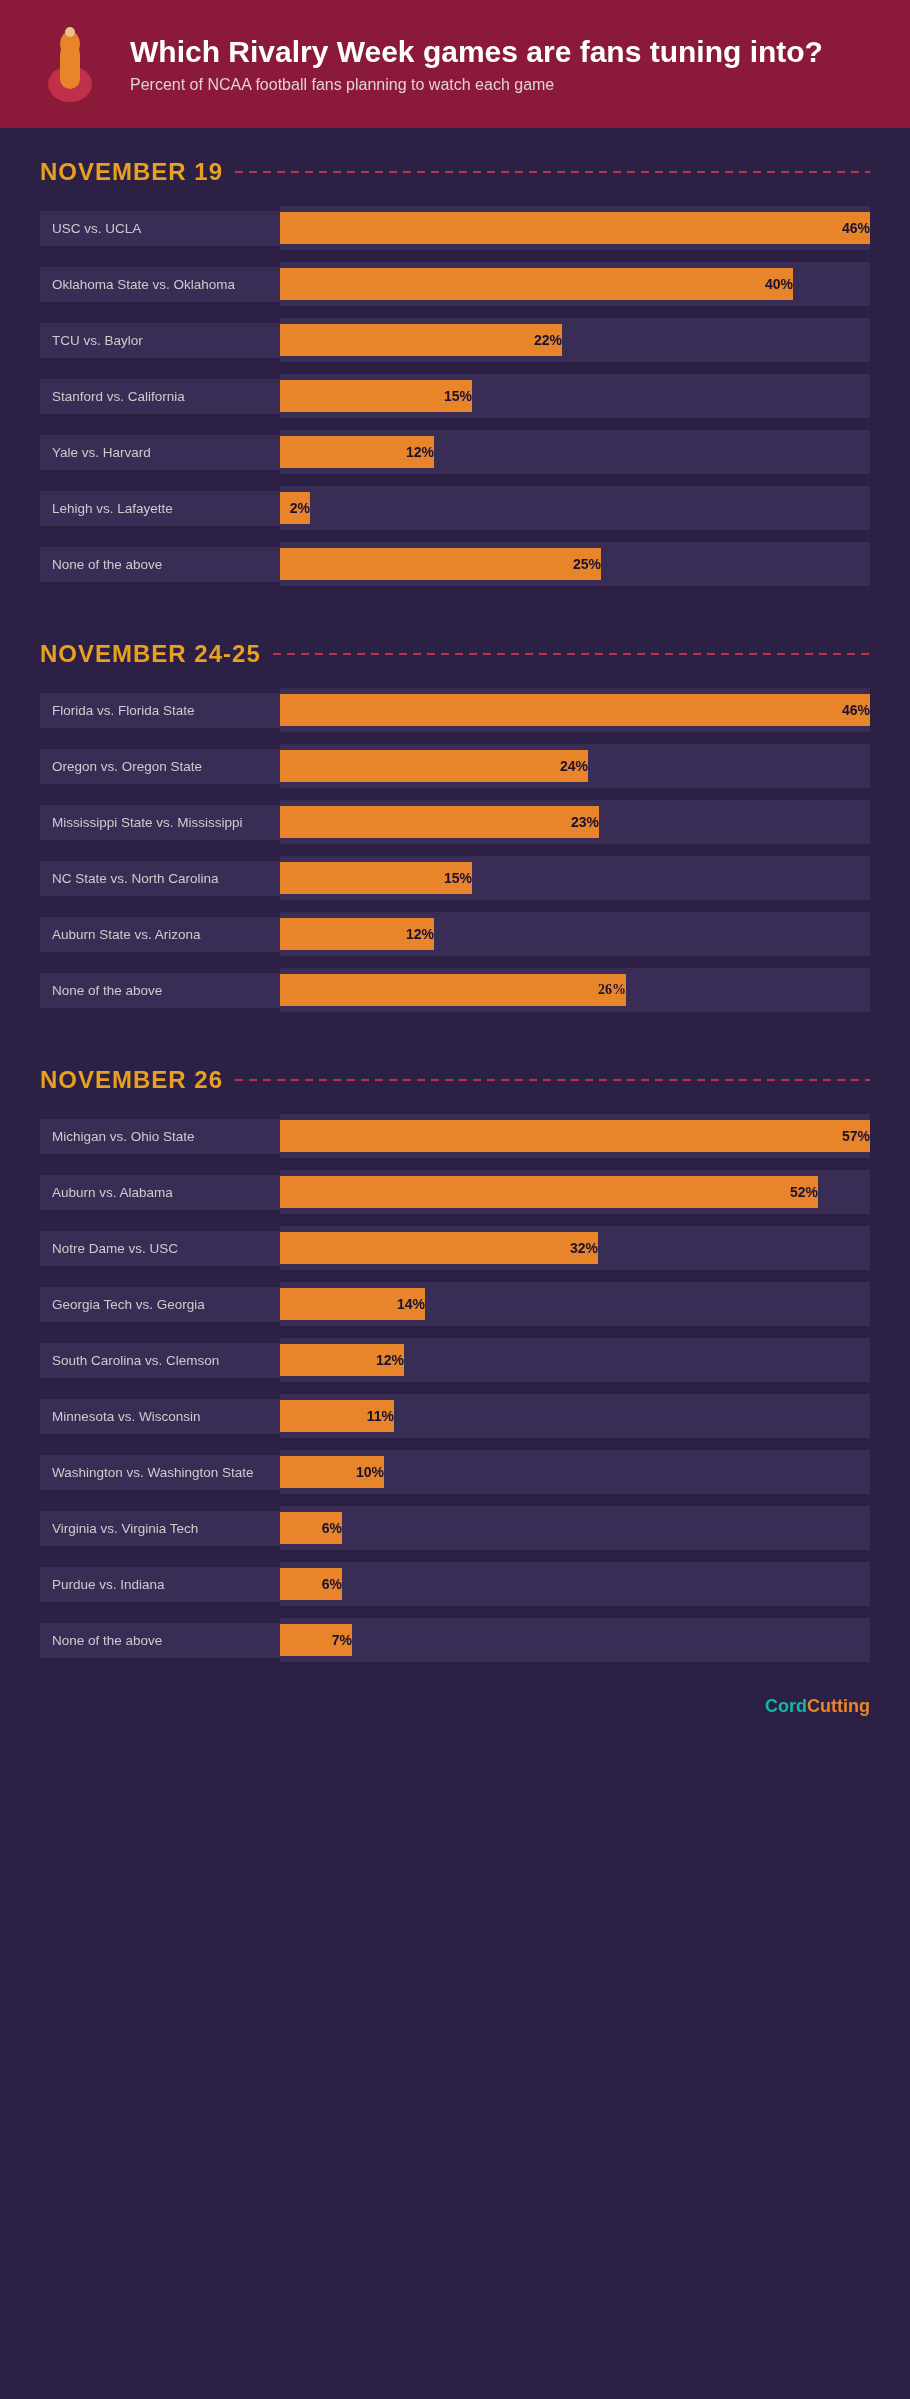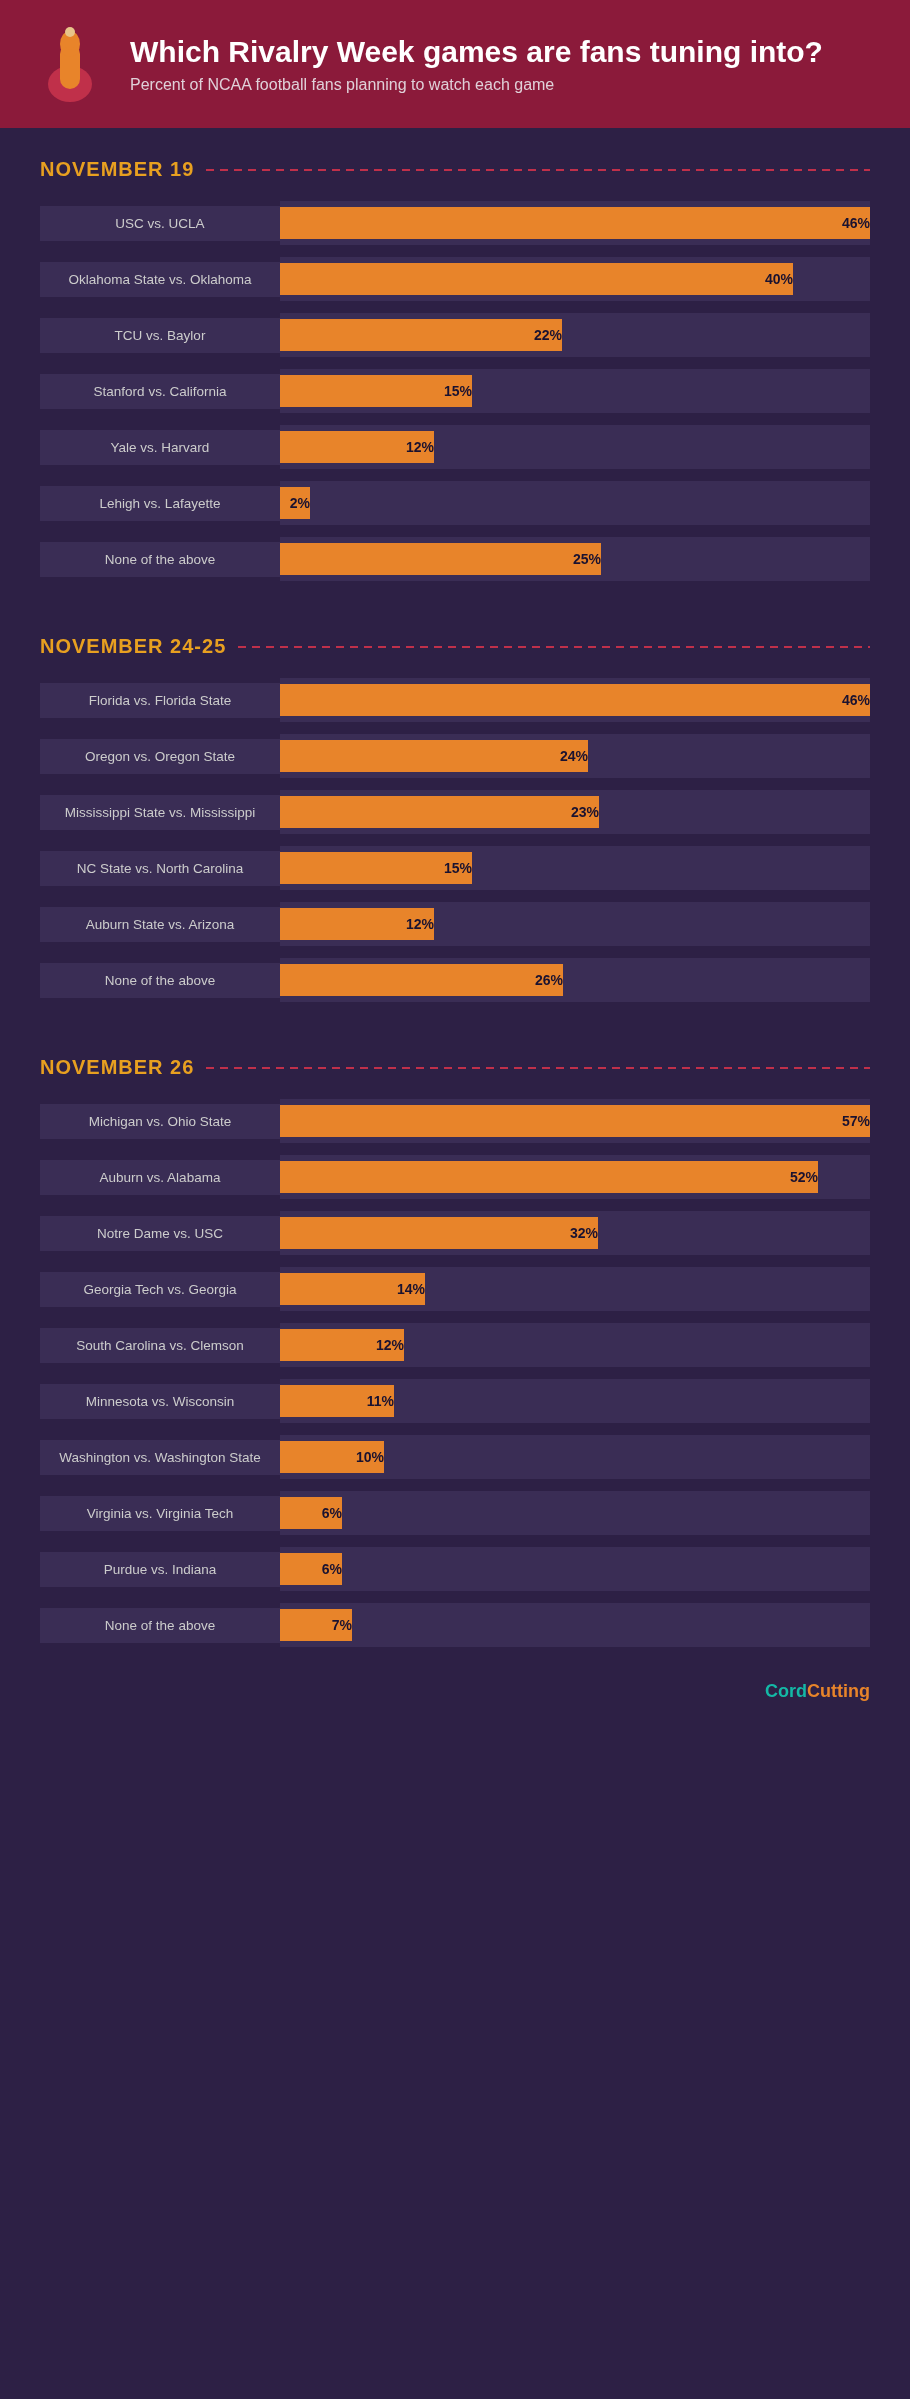--- a/index.html
+++ b/index.html
@@ -33,21 +33,21 @@
       font-size: 16px;
       margin-top: 6px;
     }
 
     
     .section {
       padding: 30px 40px 20px 40px;
     }
     .section-title {
       color: #e8a020;
-      font-size: 20px;
+      font-size: 24px;
       font-weight: 900;
       letter-spacing: 1px;
       display: flex;
       align-items: center;
       gap: 12px;
       margin-bottom: 20px;
     }
     .section-title::after {
       content: '';
       flex: 1;
@@ -64,21 +64,21 @@
       align-items: center;
       margin-bottom: 4px;
     }
     .row-label {
       width: 240px;
       flex-shrink: 0;
       background: #3a2d55;
       color: #ccc;
       font-size: 13.5px;
       padding: 10px 12px;
-      text-align: center;
+      text-align: left;
     }
     .bar-area {
       flex: 1;
       background: #3a2d55;
       padding: 6px 0 6px 0;
       display: flex;
       align-items: center;
     }
     .bar {
       height: 32px;
@@ -237,21 +237,21 @@
           <div class="row-label">Auburn State vs. Arizona</div>
           <div class="bar-area">
             <div class="bar" style="width: 154px;">
               <span class="bar-value">12%</span>
             </div>
           </div>
         </div>
         <div class="chart-row">
           <div class="row-label">None of the above</div>
           <div class="bar-area">
-            <div class="bar" style="width: 283px;">
+            <div class="bar" style="width: 346px; font-family: Liberation Serif, serif;">
               <span class="bar-value">26%</span>
             </div>
           </div>
         </div>
       </div>
     </div>
     <div class="section">
       <div class="section-title">NOVEMBER 26</div>
       <div class="chart-container">
         <div class="chart-row">

